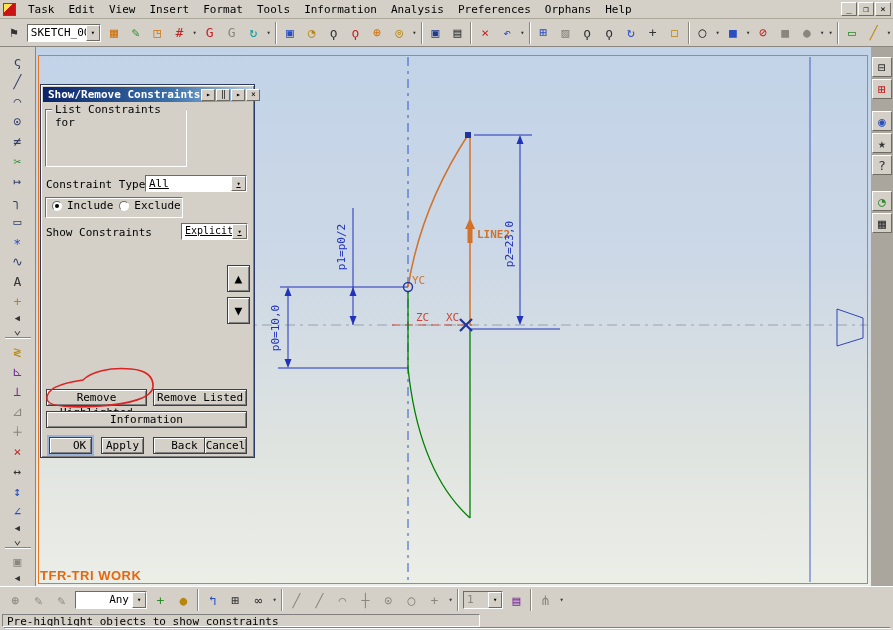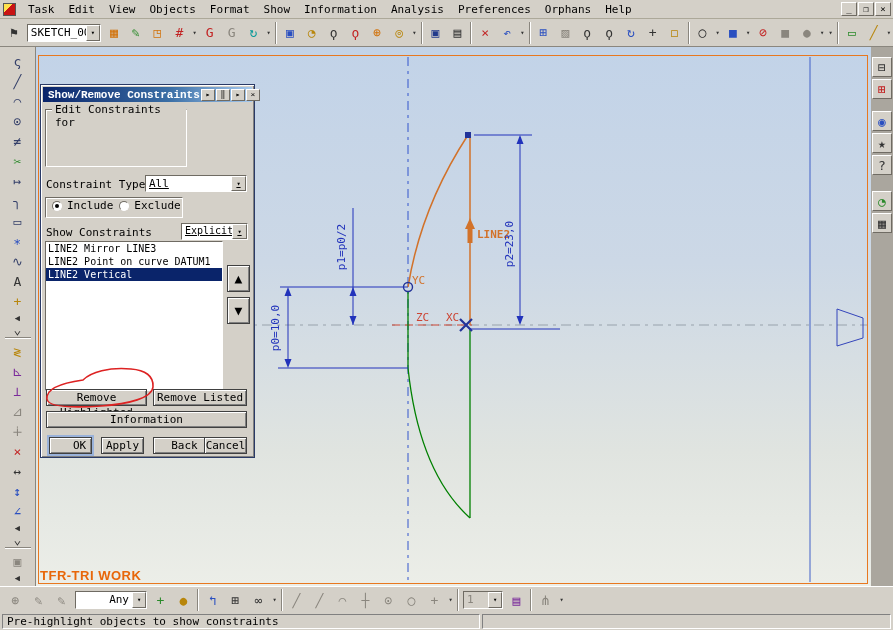--- a/index.html
+++ b/index.html
@@ -47,21 +47,21 @@
   #viewborder { position:absolute; left:2px; top:8px; right:3px; bottom:2px; border:1px solid #e87820; }
   #viewlabel { position:absolute; left:4px; top:521px; color:#e8670a;
     font-family:"Liberation Sans",sans-serif; font-weight:bold; font-size:13px; letter-spacing:.5px; }
   #sketch { position:absolute; left:0; top:0; }
   #sketch text { font-family:"DejaVu Sans Mono",monospace; font-size:11px; }
 
   
   #dialog { position:absolute; left:40px; top:84px; width:215px; height:374px; background:#d4d0c8;
     border:1px solid #2a3a66; box-shadow:inset 1px 1px 0 #fff, inset -1px -1px 0 #808080; z-index:20; }
   #dlg-titlebar { position:absolute; left:2px; top:2px; right:2px; height:15px;
-    background:linear-gradient(90deg,#0a246a,#3a6ea5 60%,#a6caf0); display:flex; align-items:center; padding:0 2px;font-family:Liberation Mono, monospace; }
+    background:linear-gradient(90deg,#0a246a,#3a6ea5 60%,#a6caf0); display:flex; align-items:center; padding:0 2px; }
   #dlg-title { color:#fff; font-weight:bold; font-size:11px; margin-left:3px; white-space:nowrap; }
   .dlg-ticon { width:11px; height:11px; background:linear-gradient(135deg,#ffd700 0 45%,#1a5acd 50%,#9adcf0 100%); border-radius:2px; }
   #dlg-tbtns { margin-left:auto; display:flex; }
   .dlg-tbtn { width:14px; height:12px; margin-left:1px; font-size:8px; line-height:10px; text-align:center; }
   .groupbox { position:absolute; border:1px solid; border-color:#6f6b63 #fff #fff #6f6b63; box-shadow:1px 1px 0 #fff inset; }
   .gb-legend { position:absolute; top:-7px; left:6px; background:#d4d0c8; padding:0 3px; font-size:11px; }
   .radiorow { display:flex; align-items:center; height:15px; padding-left:6px; }
   .radio { width:10px; height:10px; border-radius:50%; background:#fff; border:1px solid; border-color:#6f6b63 #fff #fff #6f6b63; margin-right:5px; flex:none; }
   .radio.on::after { content:""; display:block; width:4px; height:4px; margin:2px; border-radius:50%; background:#000; }
   .dlg-label { position:absolute; font-size:11px; }
@@ -78,40 +78,40 @@
   .btn { position:absolute; height:17px; background:#d4d0c8; border:1px solid #404040;
     box-shadow:inset 1px 1px 0 #fff, inset -1px -1px 0 #808080; font-size:11px; text-align:center; line-height:15px;
     font-family:"DejaVu Sans Mono",monospace; }
   .btn.focus { box-shadow:inset 1px 1px 0 #fff, inset -1px -1px 0 #808080, 0 0 0 2px #9ab2da;padding-left:18px; }
   #annotation { position:absolute; left:0; top:278px; pointer-events:none; }
 
   
   #bottomtoolbar { position:absolute; left:0; top:586px; width:893px; height:27px; background:#d4d0c8;
     border-top:1px solid #fff; display:flex; align-items:center; padding-left:4px; }
   #statusbar { position:absolute; left:0; top:613px; width:893px; height:17px; background:#d4d0c8;
-    display:flex; align-items:stretch; padding:1px 2px; }
+    display:flex; align-items:stretch; padding:1px 2px;flex-direction:column; }
   .sp { border:1px solid; border-color:#808080 #fff #fff #808080; padding:0 4px; font-size:11px; line-height:13px; white-space:nowrap; overflow:hidden; }
   #sp-prompt { width:478px; } #sp-status { width:324px; margin-left:2px; } #sp-extra { flex:1; margin-left:2px; }
 
   .c-red{color:#c22222} .c-blue{color:#2a4fc0} .c-green{color:#2a8a2a} .c-teal{color:#0a9a9a}
   .c-orange{color:#d2720a} .c-gold{color:#b8860b} .c-gray{color:#8a867e} .c-dark{color:#333}
   .c-navy{color:#223a8c} .c-purple{color:#7a2a9a} .c-tool{color:#35406a}
 </style>
 </head>
 <body>
 
 <div id="menubar">
   <div class="appicon"></div>
   <div id="menu-items" style="display:flex">
       <span class="menuitem">Task</span>
       <span class="menuitem">Edit</span>
       <span class="menuitem">View</span>
-      <span class="menuitem">Objects</span>
+      <span class="menuitem">Insert</span>
       <span class="menuitem">Format</span>
-      <span class="menuitem">Show</span>
+      <span class="menuitem">Tools</span>
       <span class="menuitem">Information</span>
       <span class="menuitem">Analysis</span>
       <span class="menuitem">Preferences</span>
       <span class="menuitem">Orphans</span>
       <span class="menuitem">Help</span>
     </div>
   <div id="winctrl">
       <div class="wbtn raised">_</div>
       <div class="wbtn raised">❐</div>
       <div class="wbtn raised">×</div>
@@ -408,21 +408,21 @@
     <div id="dlg-title">Show/Remove Constraints</div>
     <div id="dlg-tbtns">
         <div class="dlg-tbtn raised">▸</div>
         <div class="dlg-tbtn raised">‖</div>
         <div class="dlg-tbtn raised">▸</div>
         <div class="dlg-tbtn raised">×</div>
       </div>
   </div>
 
   <div class="groupbox" style="left:4px;top:24px;width:142px;height:58px">
-    <div class="gb-legend">Edit Constraints for</div>
+    <div class="gb-legend">List Constraints for</div>
   </div>
 
   <div class="dlg-label" style="left:5px;top:93px">Constraint Type</div>
   <div class="combo" style="left:104px;top:90px;width:102px">
     <span class="cbtext">All</span>
     <span class="cbarr">▾</span>
   </div>
 
   <div class="groupbox" style="left:4px;top:112px;width:138px;height:21px">
     <div id="filter-radios" style="display:flex">
@@ -436,25 +436,20 @@
         </div>
       </div>
   </div>
 
   <div class="dlg-label" style="left:5px;top:141px">Show Constraints</div>
   <div class="combo" style="left:140px;top:138px;width:67px">
     <span class="cbtext" style="font-size:10px">Explicit</span>
     <span class="cbarr">▾</span>
   </div>
 
-  <div id="constraint-list">
-      <div class="lbitem">LINE2 Mirror LINE3</div>
-      <div class="lbitem">LINE2 Point on curve DATUM1</div>
-      <div class="lbitem sel">LINE2 Vertical</div>
-    </div>
   <div class="scrollbtn" style="top:180px">▲</div>
   <div class="scrollbtn" style="top:212px">▼</div>
 
   <div class="btn" style="left:5px;top:304px;width:101px">Remove Highlighted</div>
   <div class="btn" style="left:112px;top:304px;width:94px">Remove Listed</div>
   <div class="btn" style="left:5px;top:326px;width:201px">Information</div>
   <div class="btn focus" style="left:8px;top:352px;width:43px">OK</div>
   <div class="btn" style="left:60px;top:352px;width:43px">Apply</div>
   <div class="btn" style="left:112px;top:352px;width:63px">Back</div>
   <div class="btn" style="left:163px;top:352px;width:43px">Cancel</div>

